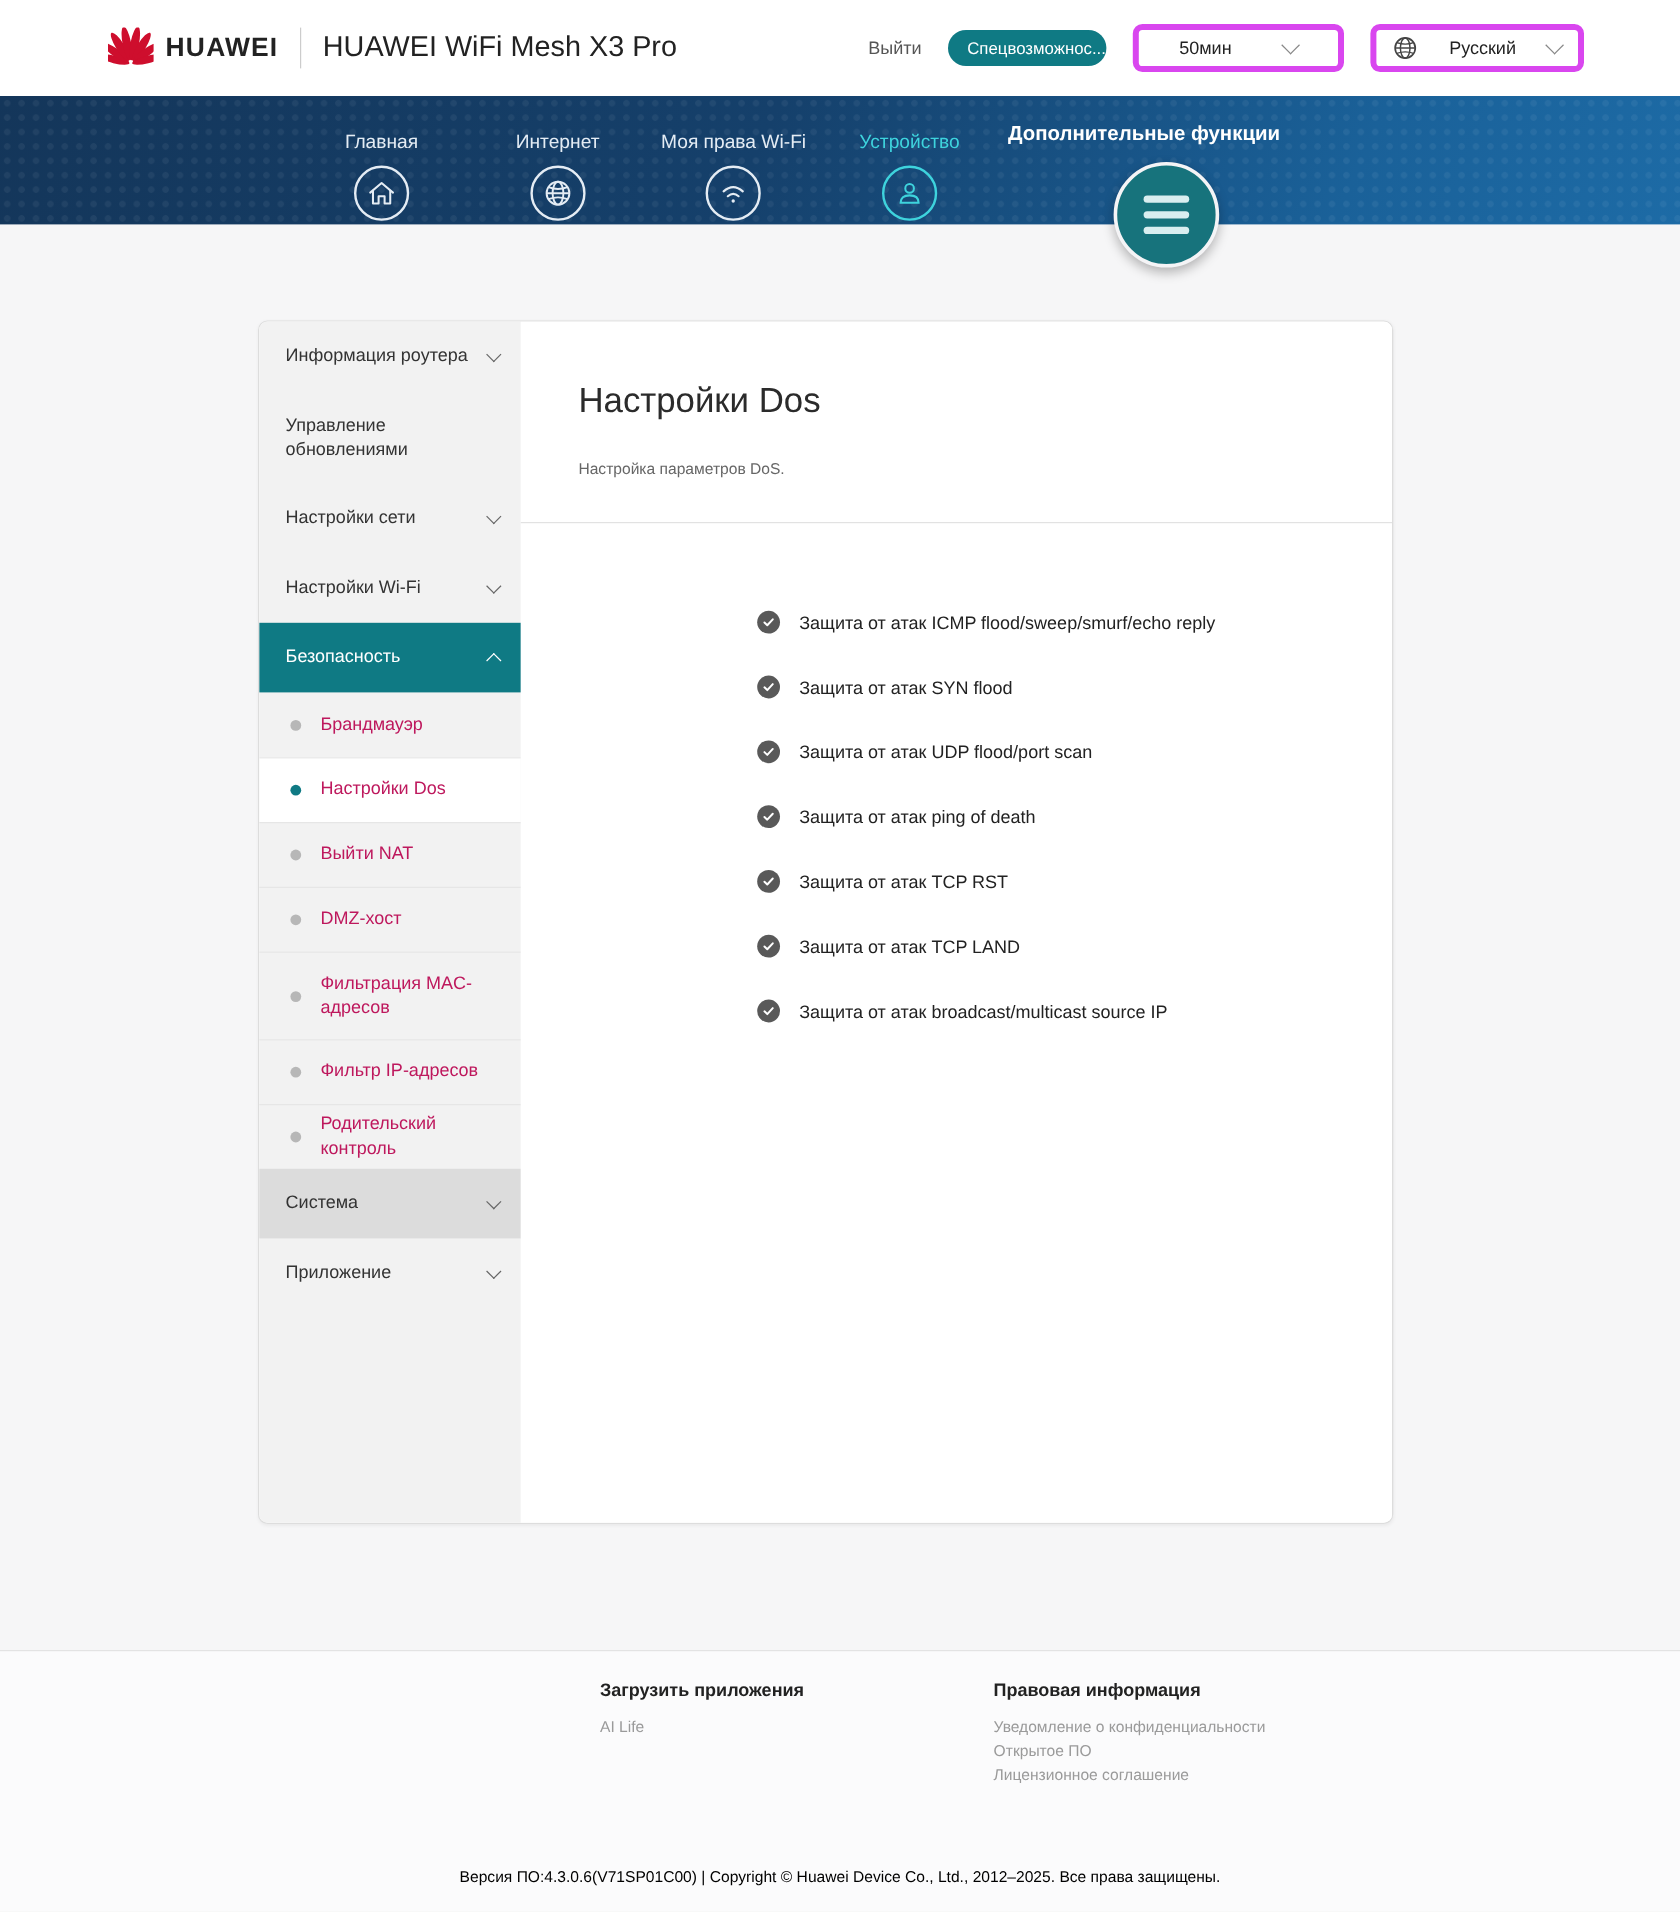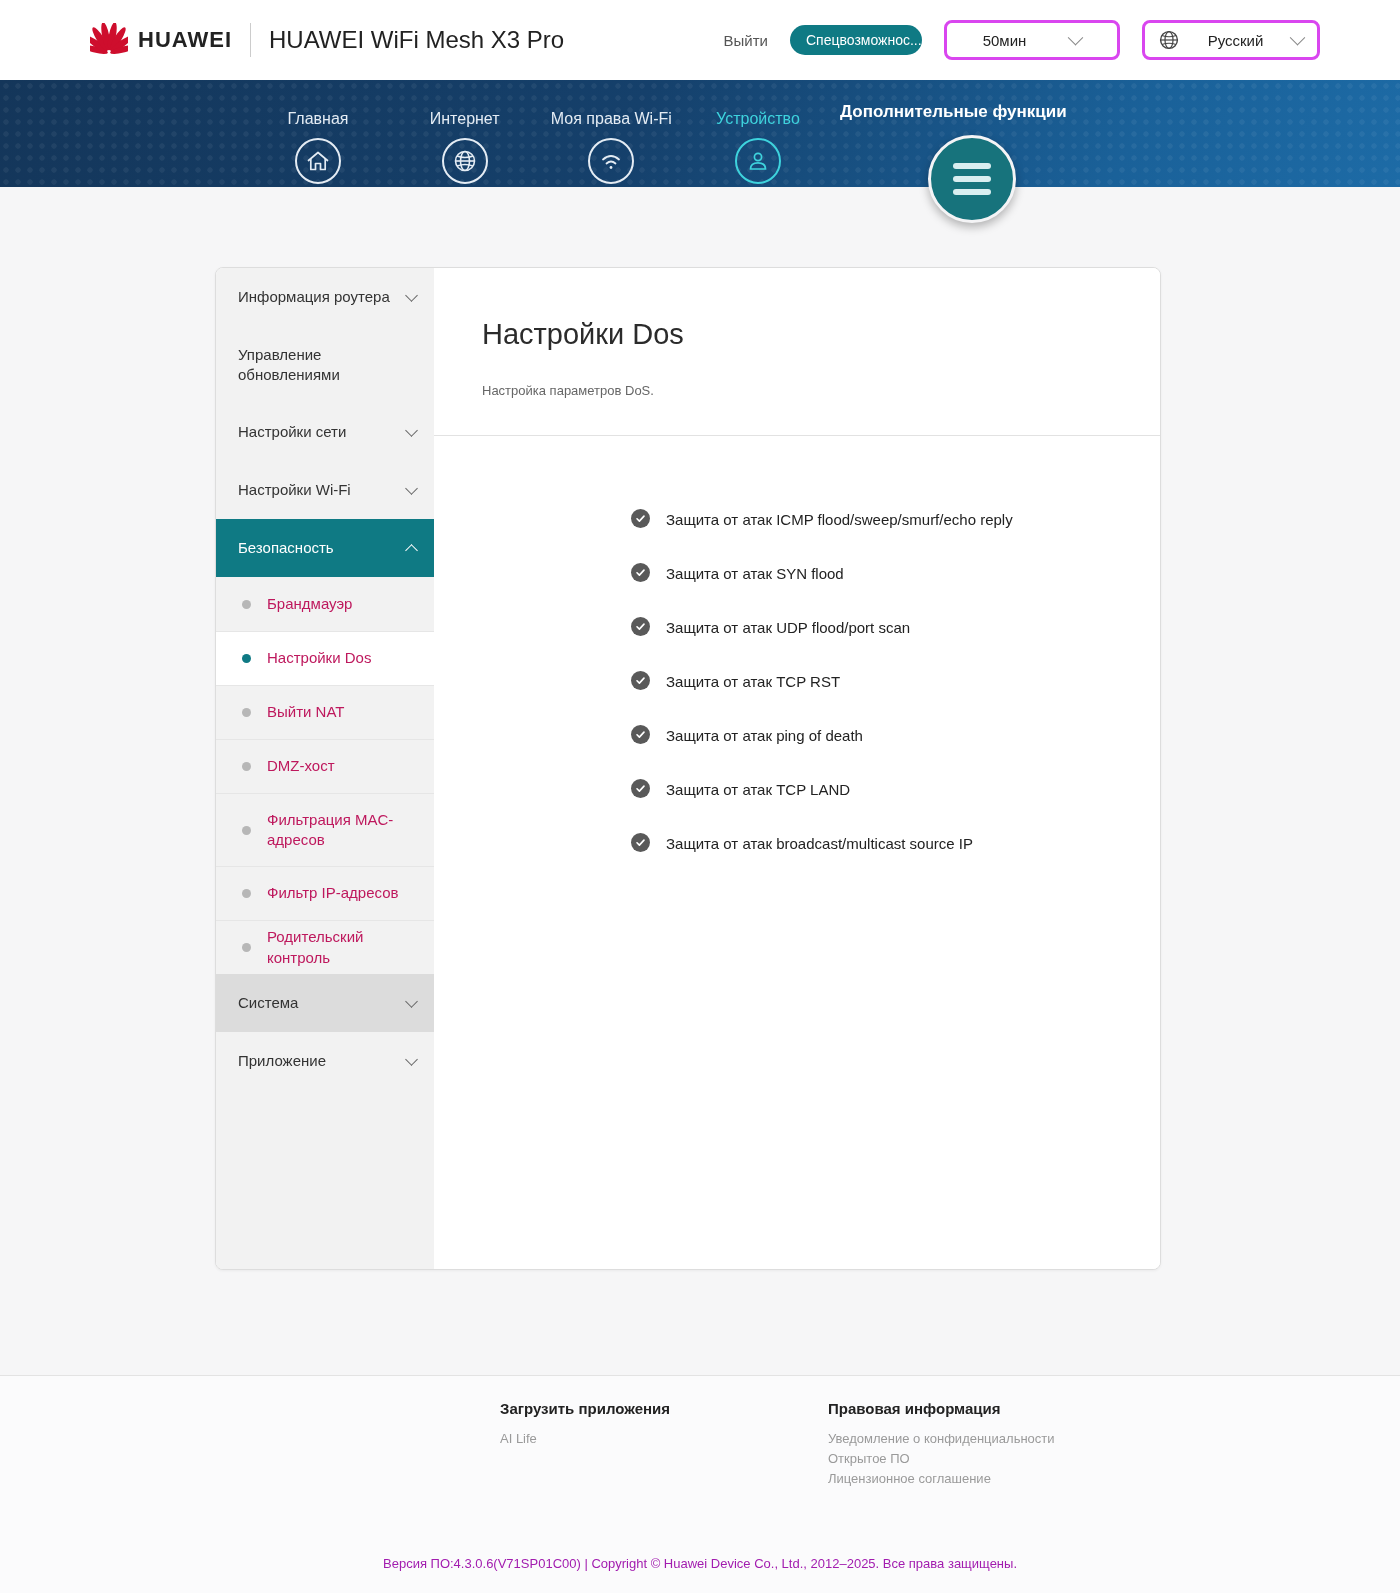--- a/index.html
+++ b/index.html
@@ -27,21 +27,21 @@
   .product-title { font-size:24px; font-weight:500; color:#222; }
   .header-right { margin-left:auto; display:flex; align-items:center; gap:22px; }
   .logout { font-size:15px; color:#555; cursor:pointer; }
   .pill-btn {
     background:#0f7a84; color:#fff; border:none; border-radius:16px;
     font-size:14px; padding:7px 16px; cursor:pointer;
     font-family:"Liberation Sans", sans-serif;
     max-width:132px; white-space:nowrap; overflow:hidden;
   }
   .select-box {
-    height:40px; border:3px solid #d946ef; border-radius:8px; background:#fff;
+    height:40px; border:5px solid #d946ef; border-radius:8px; background:#fff;
     display:flex; align-items:center; cursor:pointer;
   }
   .select-timeout { width:176px; justify-content:center; gap:44px; padding:0 14px; }
   .select-lang { width:178px; justify-content:space-between; padding:0 14px; }
   .select-box .val { font-size:15px; color:#222; }
   .chev {
     width:11px; height:11px; border-right:1.6px solid #888; border-bottom:1.6px solid #888;
     transform:rotate(45deg) translate(-2px,-2px); display:inline-block; flex:none;
   }
   .globe-glyph { width:20px; height:20px; flex:none; }
@@ -134,21 +134,21 @@
   .footer {
     position:absolute; left:0; right:0; top:1375px; bottom:0;
     background:#fbfbfc; border-top:1px solid #e3e3e3;
   }
   .footer-cols { display:flex; padding:24px 0 0 500px; }
   .f-col1 { width:328px; }
   .f-title { font-size:15px; font-weight:700; color:#222; margin-bottom:12px; }
   .f-link { font-size:13px; color:#9a9a9a; line-height:20px; cursor:pointer; display:block; }
   .copyright {
     position:absolute; left:0; right:0; bottom:22px;
-    text-align:center; font-size:13px; color:#a21caf;
+    text-align:center; font-size:13px; color:#000000;
   }
 </style>
 </head>
 <body>
 
 <div class="header">
   <div class="brand">
     <svg class="brand-logo" viewBox="0 0 32 28">
       <g fill="#ce0e2d">
         <ellipse cx="16" cy="13" rx="2.6" ry="11" transform="rotate(-76 16 25)"></ellipse>
@@ -333,29 +333,29 @@
               </svg>
           </span>
           <span class="check-text">Защита от атак UDP flood/port scan</span>
         </div>
         <div class="check-row">
           <span class="check-badge">
             <svg viewBox="0 0 12 12" fill="none" stroke="#fff" stroke-width="1.8" stroke-linecap="round" stroke-linejoin="round">
                 <path d="M2.2 6.3 L4.8 8.8 L9.8 3.4"></path>
               </svg>
           </span>
+          <span class="check-text">Защита от атак ping of death</span>
+        </div>
+        <div class="check-row">
+          <span class="check-badge">
+            <svg viewBox="0 0 12 12" fill="none" stroke="#fff" stroke-width="1.8" stroke-linecap="round" stroke-linejoin="round">
+                <path d="M2.2 6.3 L4.8 8.8 L9.8 3.4"></path>
+              </svg>
+          </span>
           <span class="check-text">Защита от атак TCP RST</span>
-        </div>
-        <div class="check-row">
-          <span class="check-badge">
-            <svg viewBox="0 0 12 12" fill="none" stroke="#fff" stroke-width="1.8" stroke-linecap="round" stroke-linejoin="round">
-                <path d="M2.2 6.3 L4.8 8.8 L9.8 3.4"></path>
-              </svg>
-          </span>
-          <span class="check-text">Защита от атак ping of death</span>
         </div>
         <div class="check-row">
           <span class="check-badge">
             <svg viewBox="0 0 12 12" fill="none" stroke="#fff" stroke-width="1.8" stroke-linecap="round" stroke-linejoin="round">
                 <path d="M2.2 6.3 L4.8 8.8 L9.8 3.4"></path>
               </svg>
           </span>
           <span class="check-text">Защита от атак TCP LAND</span>
         </div>
         <div class="check-row">

